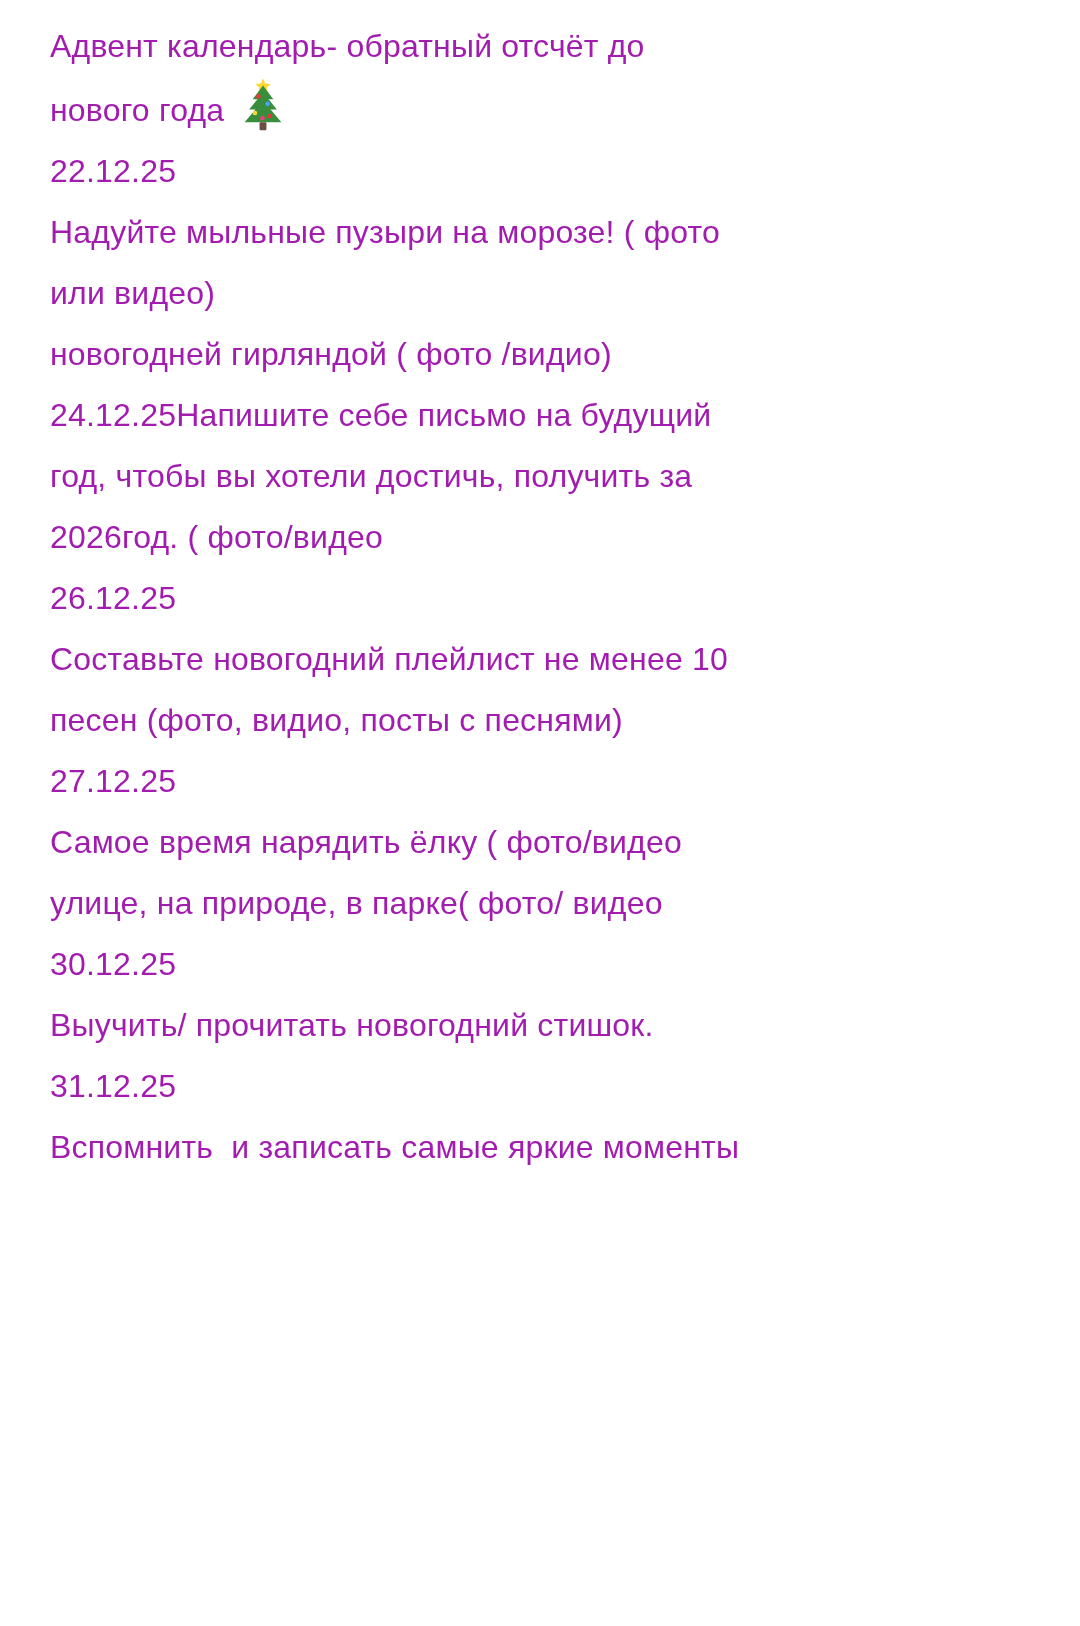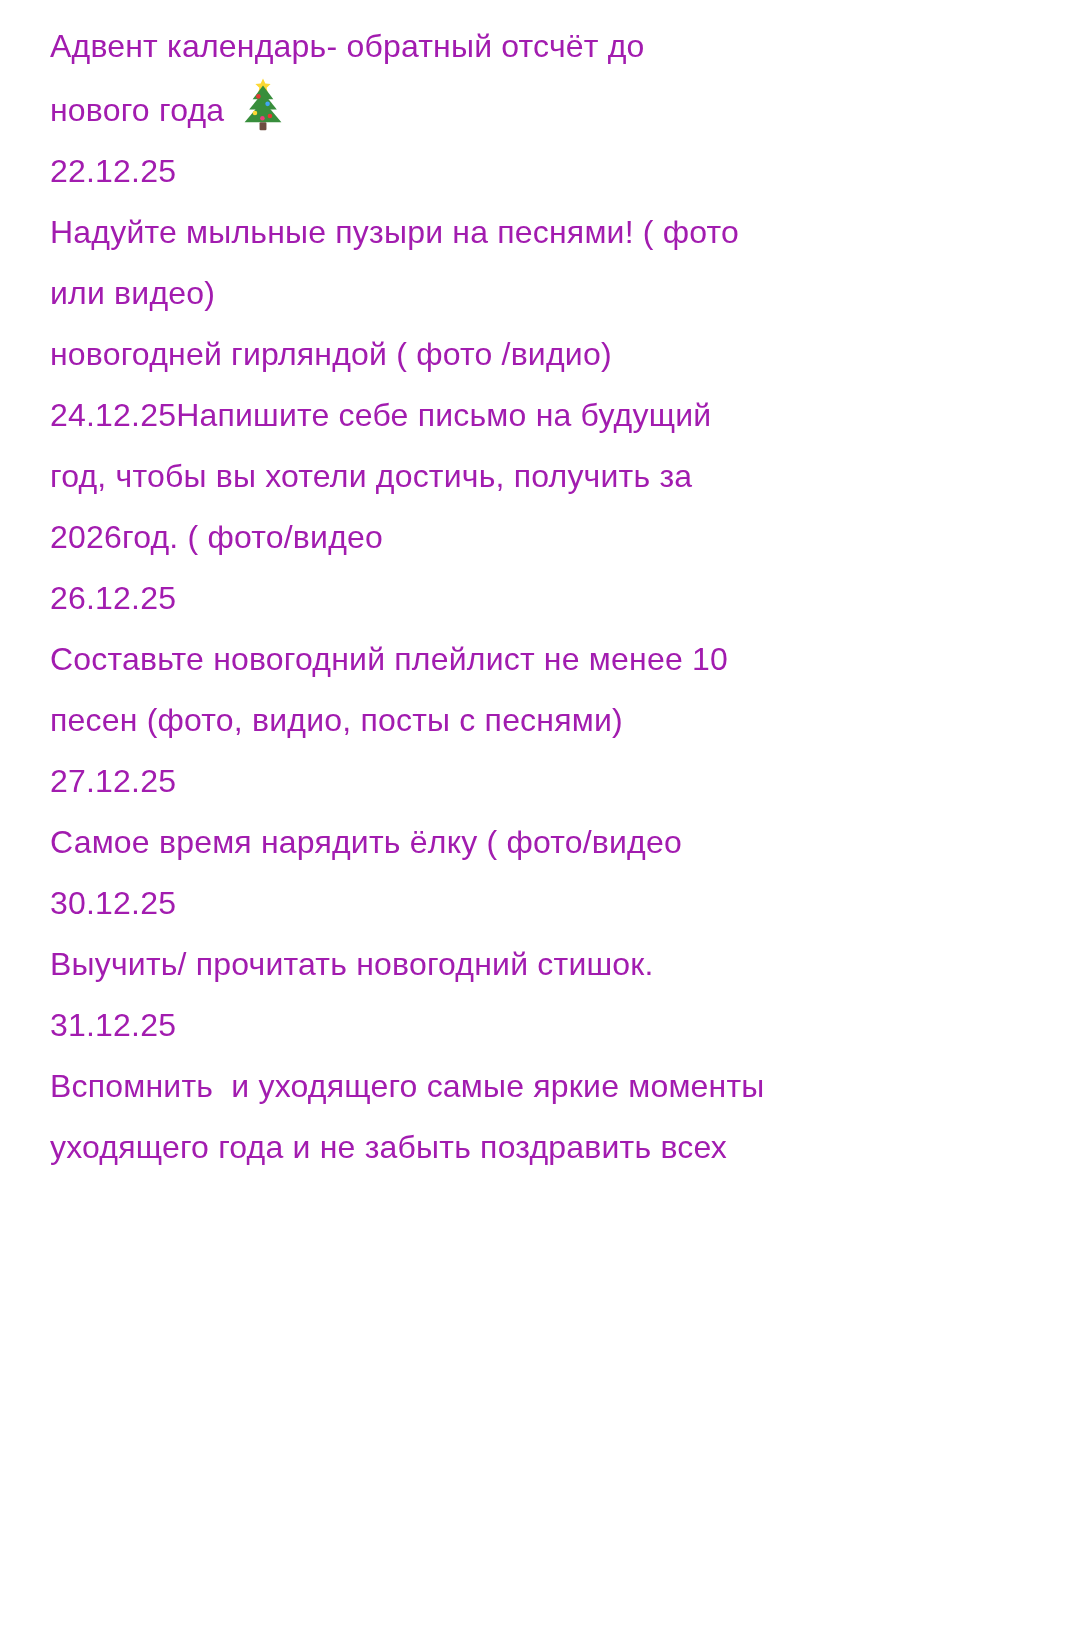--- a/index.html
+++ b/index.html
@@ -43,21 +43,21 @@
         <rect x="17" y="39" width="6" height="7" rx="1" fill="#6d4c41"></rect>
         <circle cx="16" cy="16.5" r="2" fill="#e53935"></circle>
         <circle cx="24" cy="23" r="2" fill="#42a5f5"></circle>
         <circle cx="13" cy="31" r="2" fill="#fdd835"></circle>
         <circle cx="26" cy="33.5" r="2" fill="#e53935"></circle>
         <circle cx="19.5" cy="35.5" r="2" fill="#ec407a"></circle>
       </svg></div>
 
   <div class="line"><span>22.12.25</span></div>
 
-  <div class="line"><span>Надуйте мыльные пузыри на песнями! ( фото</span></div>
+  <div class="line"><span>Надуйте мыльные пузыри на морозе! ( фото</span></div>
 
   <div class="line"><span>или видео)</span></div>
 
 
   <div class="line"><span>новогодней гирляндой ( фото /видио)</span></div>
 
   <div class="line"><span>24.12.25Напишите себе письмо на будущий</span></div>
 
   <div class="line"><span>год, чтобы вы хотели достичь, получить за</span></div>
 
@@ -68,27 +68,27 @@
 
   <div class="line"><span>Составьте новогодний плейлист не менее 10</span></div>
 
   <div class="line"><span>песен (фото, видио, посты с песнями)</span></div>
 
   <div class="line"><span>27.12.25</span></div>
 
   <div class="line"><span>Самое время нарядить ёлку ( фото/видео</span></div>
 
 
+  <div class="line"><span>улице, на природе, в парке( фото/ видео</span></div>
 
 
 
   <div class="line"><span>30.12.25</span></div>
 
   <div class="line"><span>Выучить/ прочитать новогодний стишок.</span></div>
 
   <div class="line"><span>31.12.25</span></div>
 
-  <div class="line"><span>Вспомнить  и уходящего самые яркие моменты</span></div>
+  <div class="line"><span>Вспомнить  и записать самые яркие моменты</span></div>
 
-  <div class="line"><span>уходящего года и не забыть поздравить всех</span></div>
 
 
 </div>
 
 </body></html>

